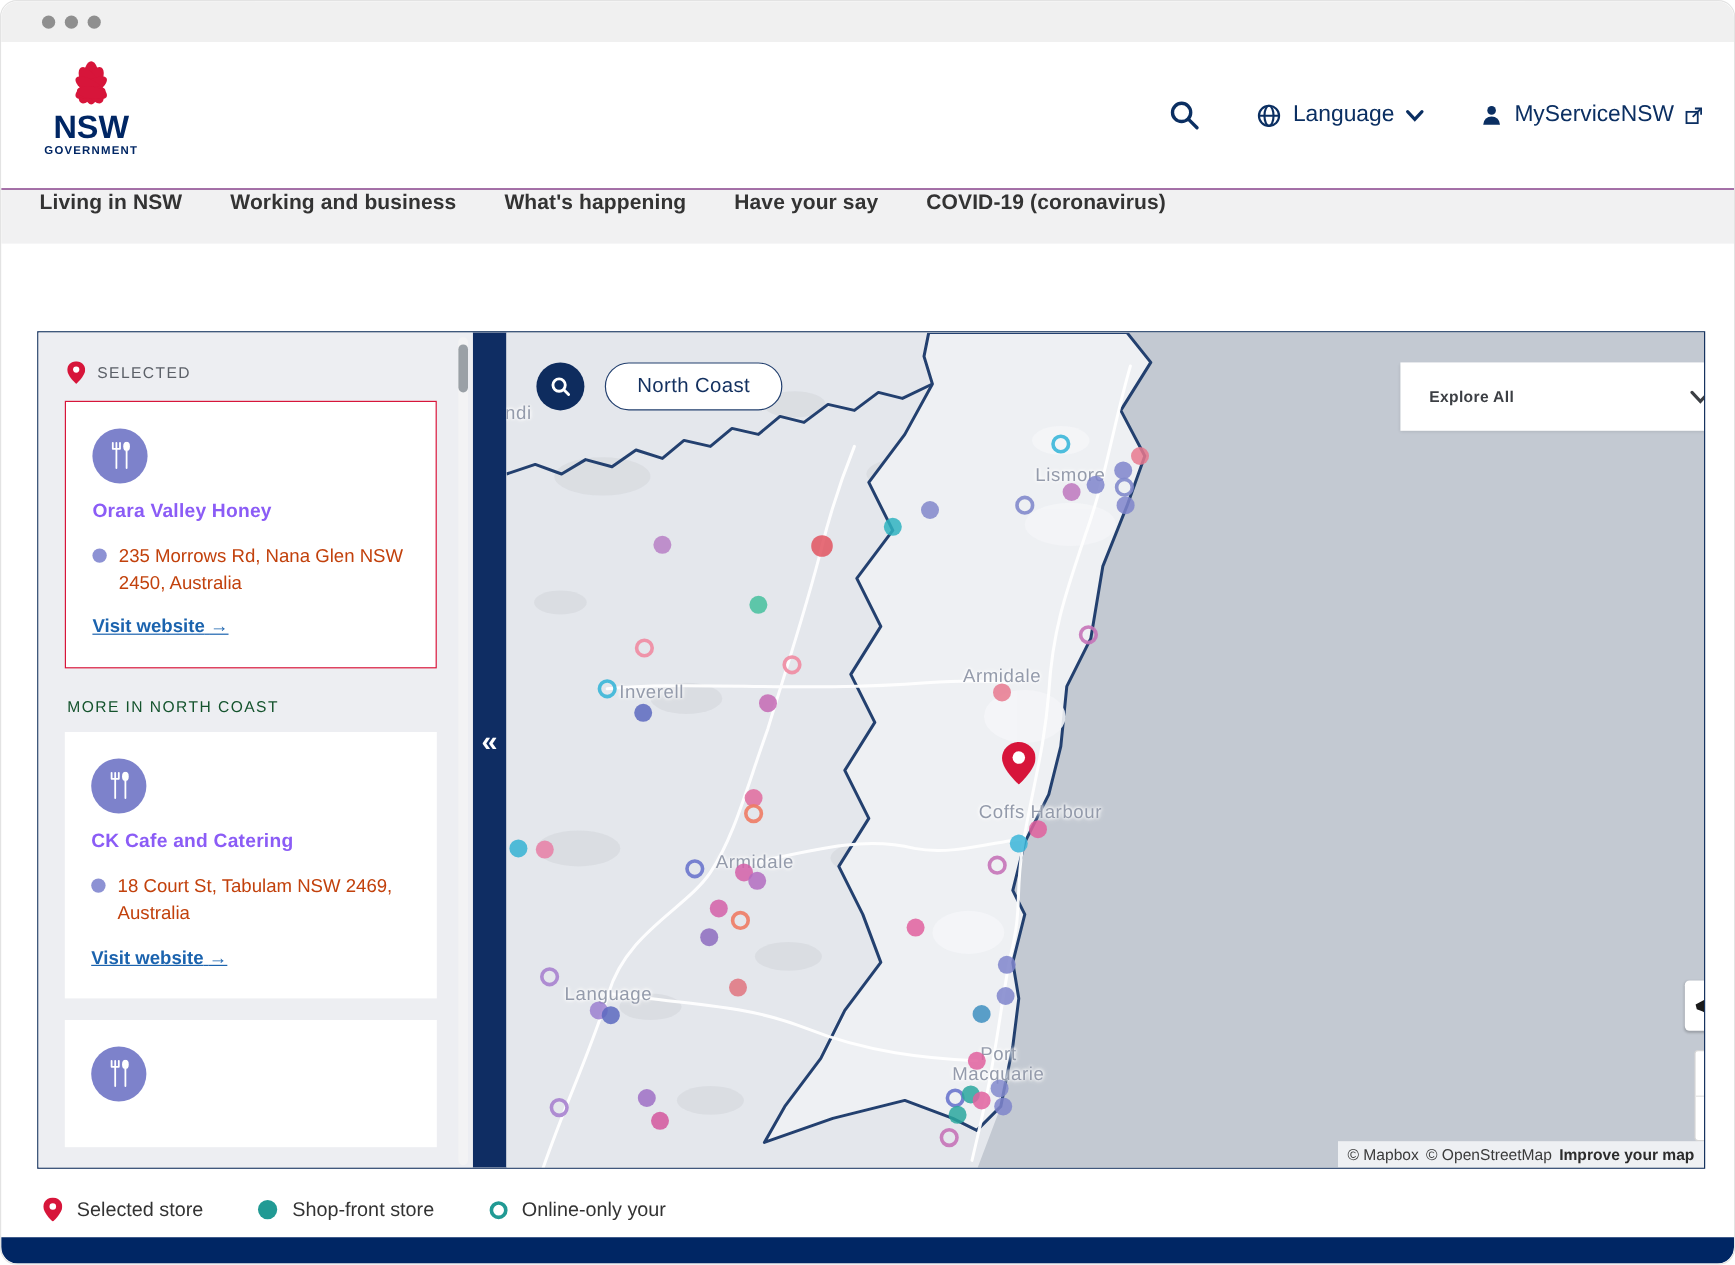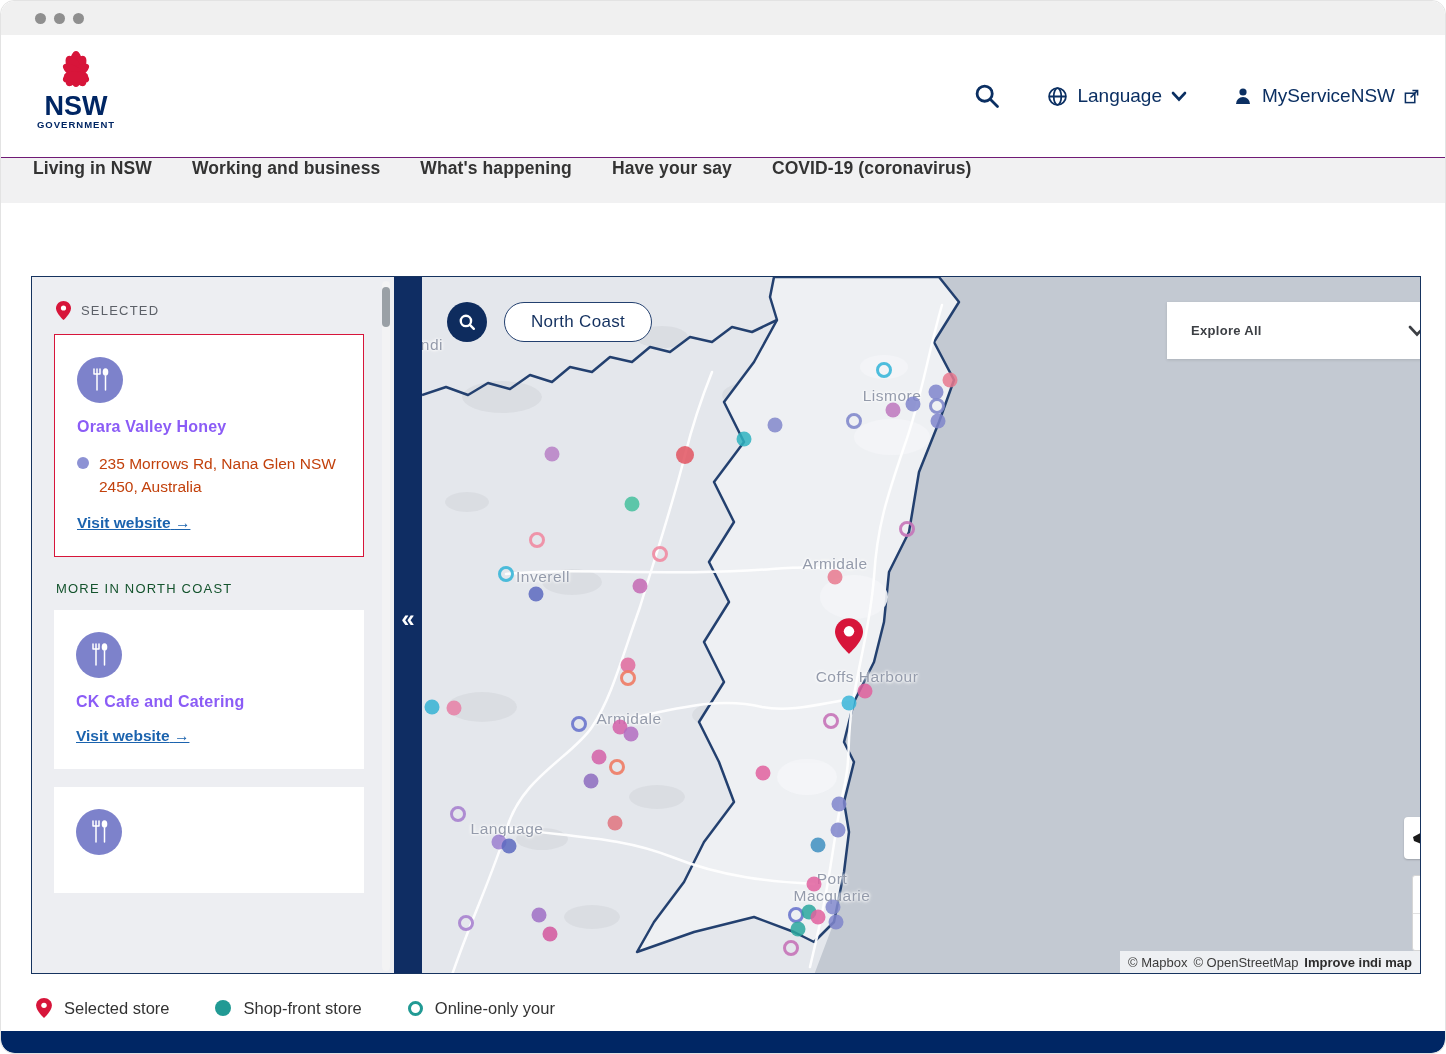--- a/index.html
+++ b/index.html
@@ -168,20 +168,24 @@
 
       <div class="store-card">
         <div class="avatar">
           <svg width="22" height="24" viewBox="0 0 22 24" fill="none" stroke="#fff" stroke-width="1.5" stroke-linecap="round">
               <path d="M5,1 v5 M8,1 v5 M11,1 v5 M5,6 h6 M8,6 v16"></path>
               <ellipse cx="16.5" cy="4" rx="2.8" ry="3.8" fill="#fff" stroke="none"></ellipse>
               <path d="M16.5,8 v14"></path>
             </svg>
         </div>
         <div class="store-name">CK Cafe and Catering</div>
+        <div class="store-addr">
+          <span class="addr-dot"></span>
+          <span>18 Court St, Tabulam NSW 2469, Australia</span>
+        </div>
         <span class="visit-link"><span>Visit website</span> <span>→</span></span>
       </div>
 
       <div class="store-card">
         <div class="avatar">
           <svg width="22" height="24" viewBox="0 0 22 24" fill="none" stroke="#fff" stroke-width="1.5" stroke-linecap="round">
               <path d="M5,1 v5 M8,1 v5 M11,1 v5 M5,6 h6 M8,6 v16"></path>
               <ellipse cx="16.5" cy="4" rx="2.8" ry="3.8" fill="#fff" stroke="none"></ellipse>
               <path d="M16.5,8 v14"></path>
             </svg>
@@ -328,21 +332,21 @@
             <path fill="#1a1a1a" d="M1,9 L16,1 L20,3 L19,6 L23,7 L24,11 L19,16 L13,18 L7,15 L2,13 Z"></path>
           </svg>
       </div>
       <div class="zoomctl">
         <div class="zbtn">+</div>
         <div class="zbtn">−</div>
       </div>
       <div class="attribution">
         <span>© Mapbox</span>
         <span>© OpenStreetMap</span>
-        <span class="bold">Improve indi map</span>
+        <span class="bold">Improve your map</span>
       </div>
     </div>
   </div>
 
   <div class="legend">
     <span class="lg-item">
       <svg width="16" height="20" viewBox="0 0 15 19">
           <path fill="#d7153a" d="M7.5 0C3.4 0 0 3.2 0 7.2 0 12.4 7.5 19 7.5 19S15 12.4 15 7.2C15 3.2 11.6 0 7.5 0z"></path>
           <circle cx="7.5" cy="7" r="2.6" fill="#fff"></circle>
         </svg>

